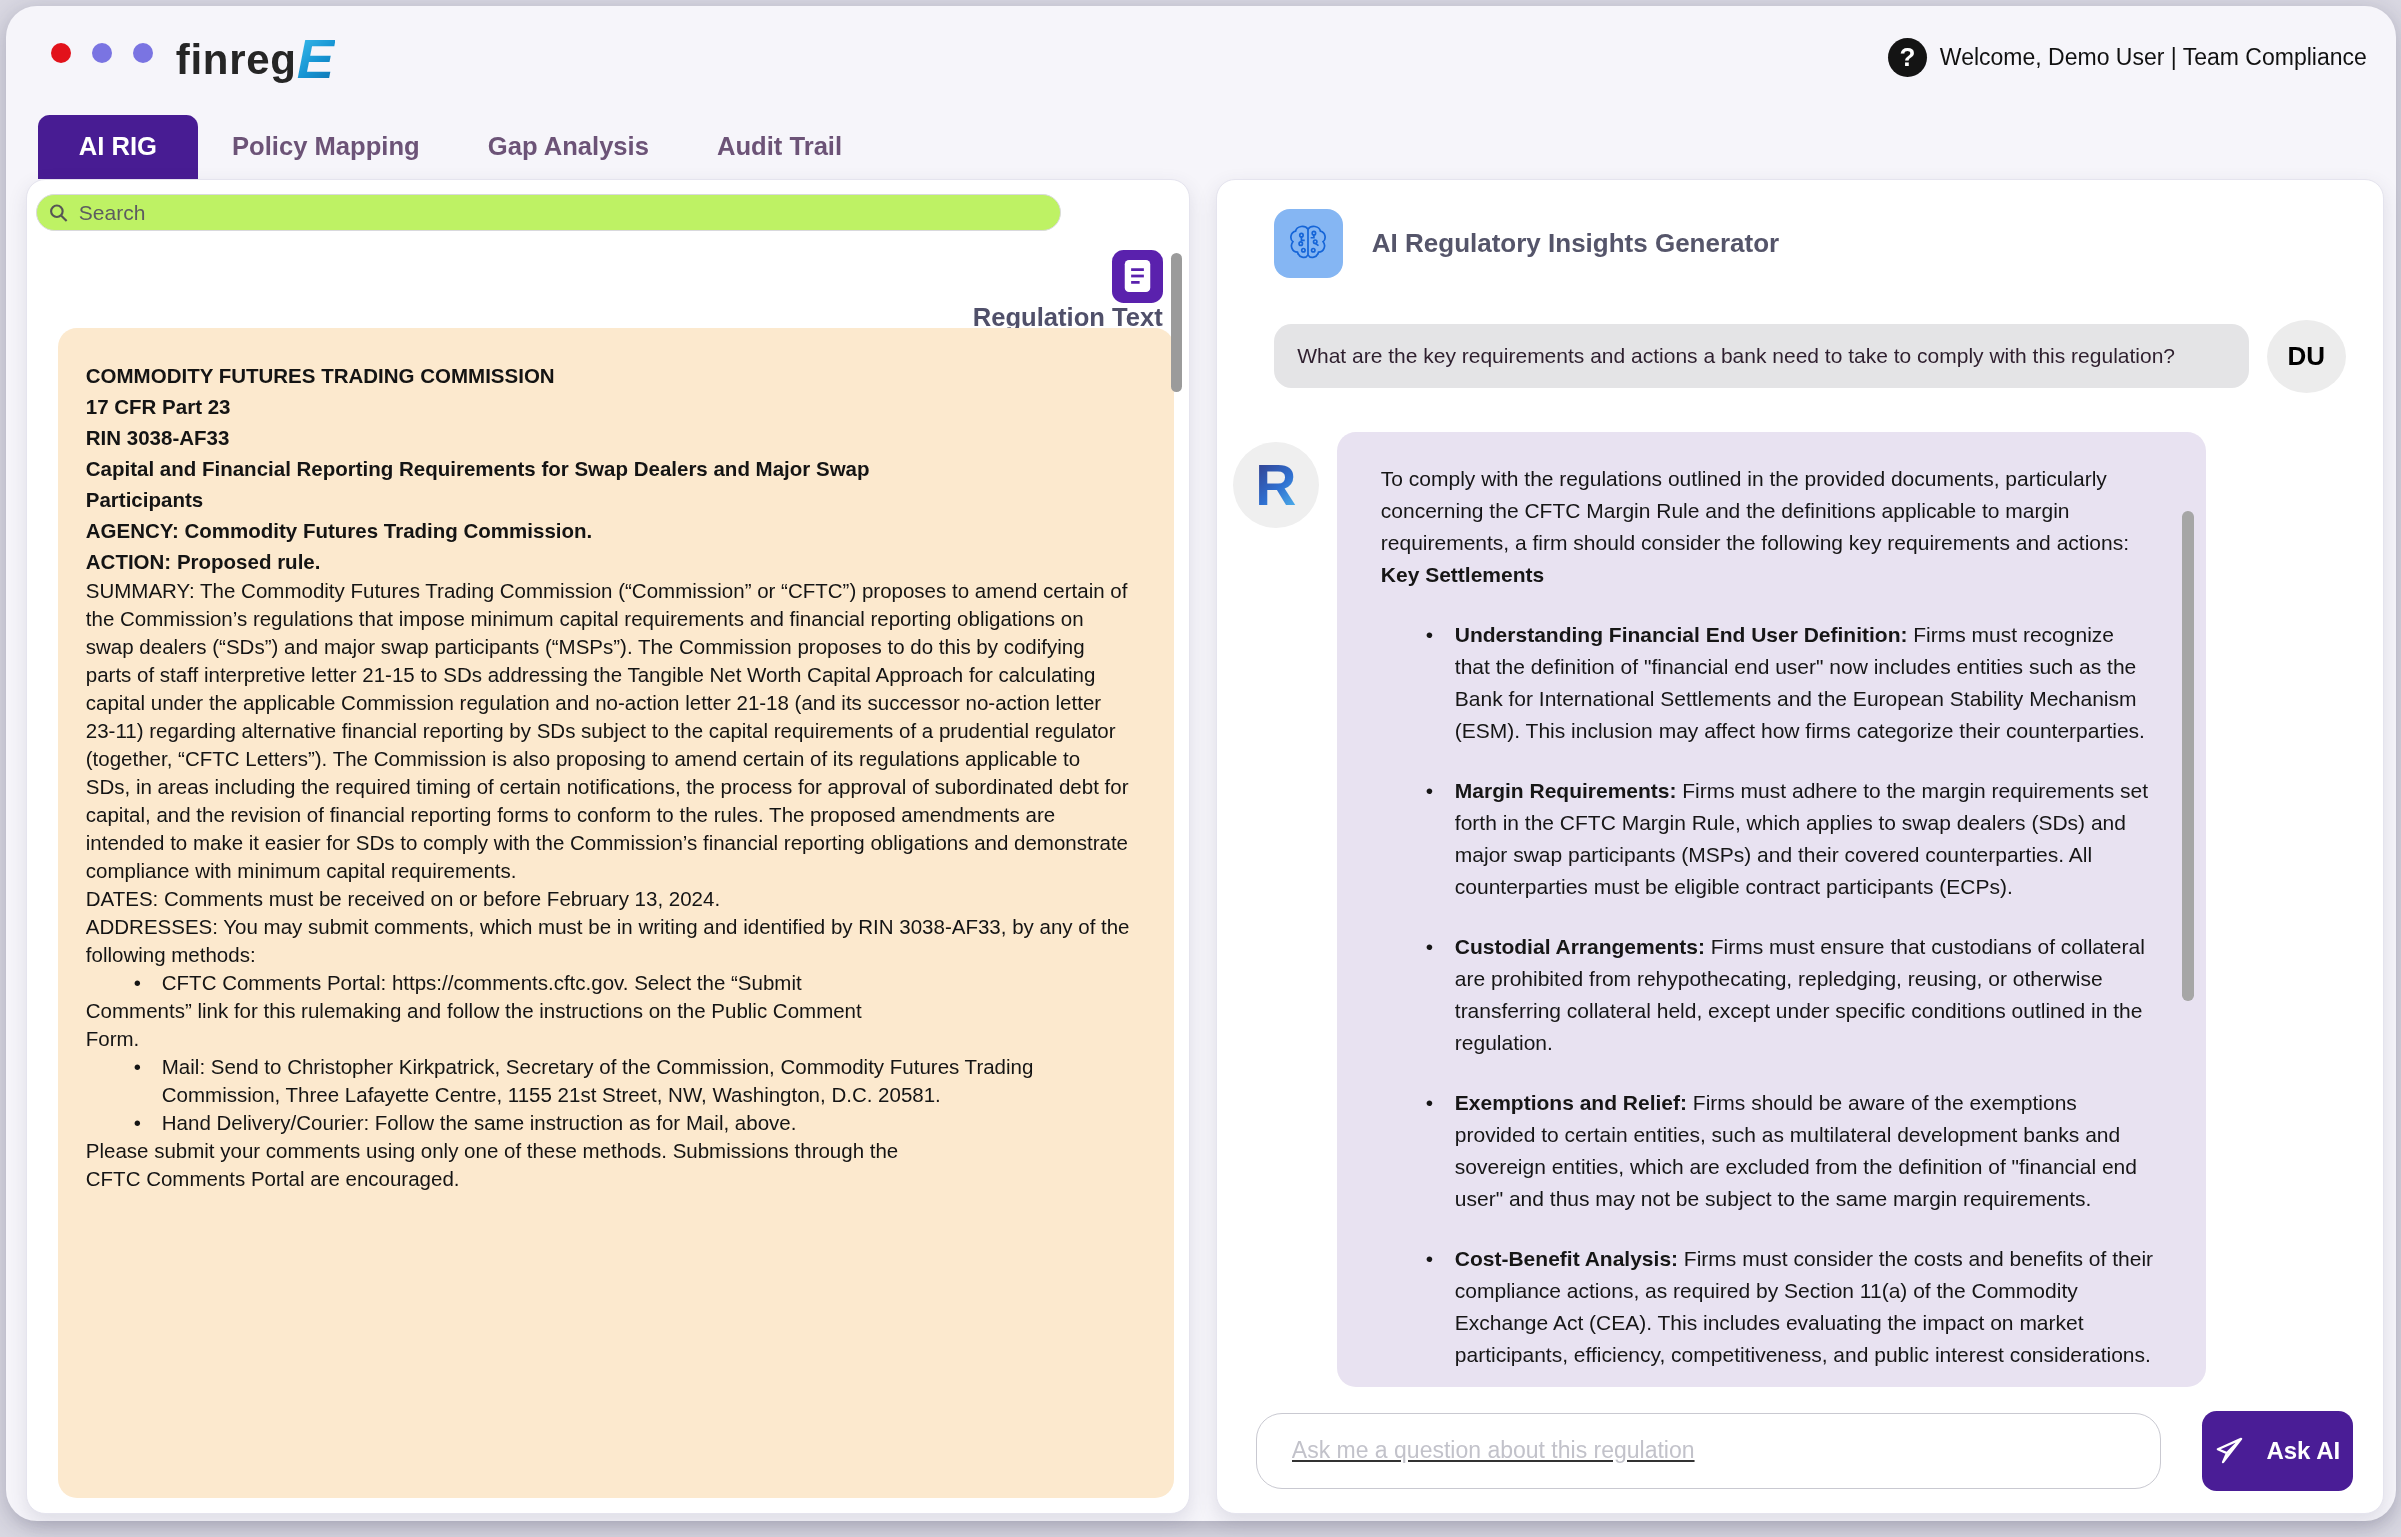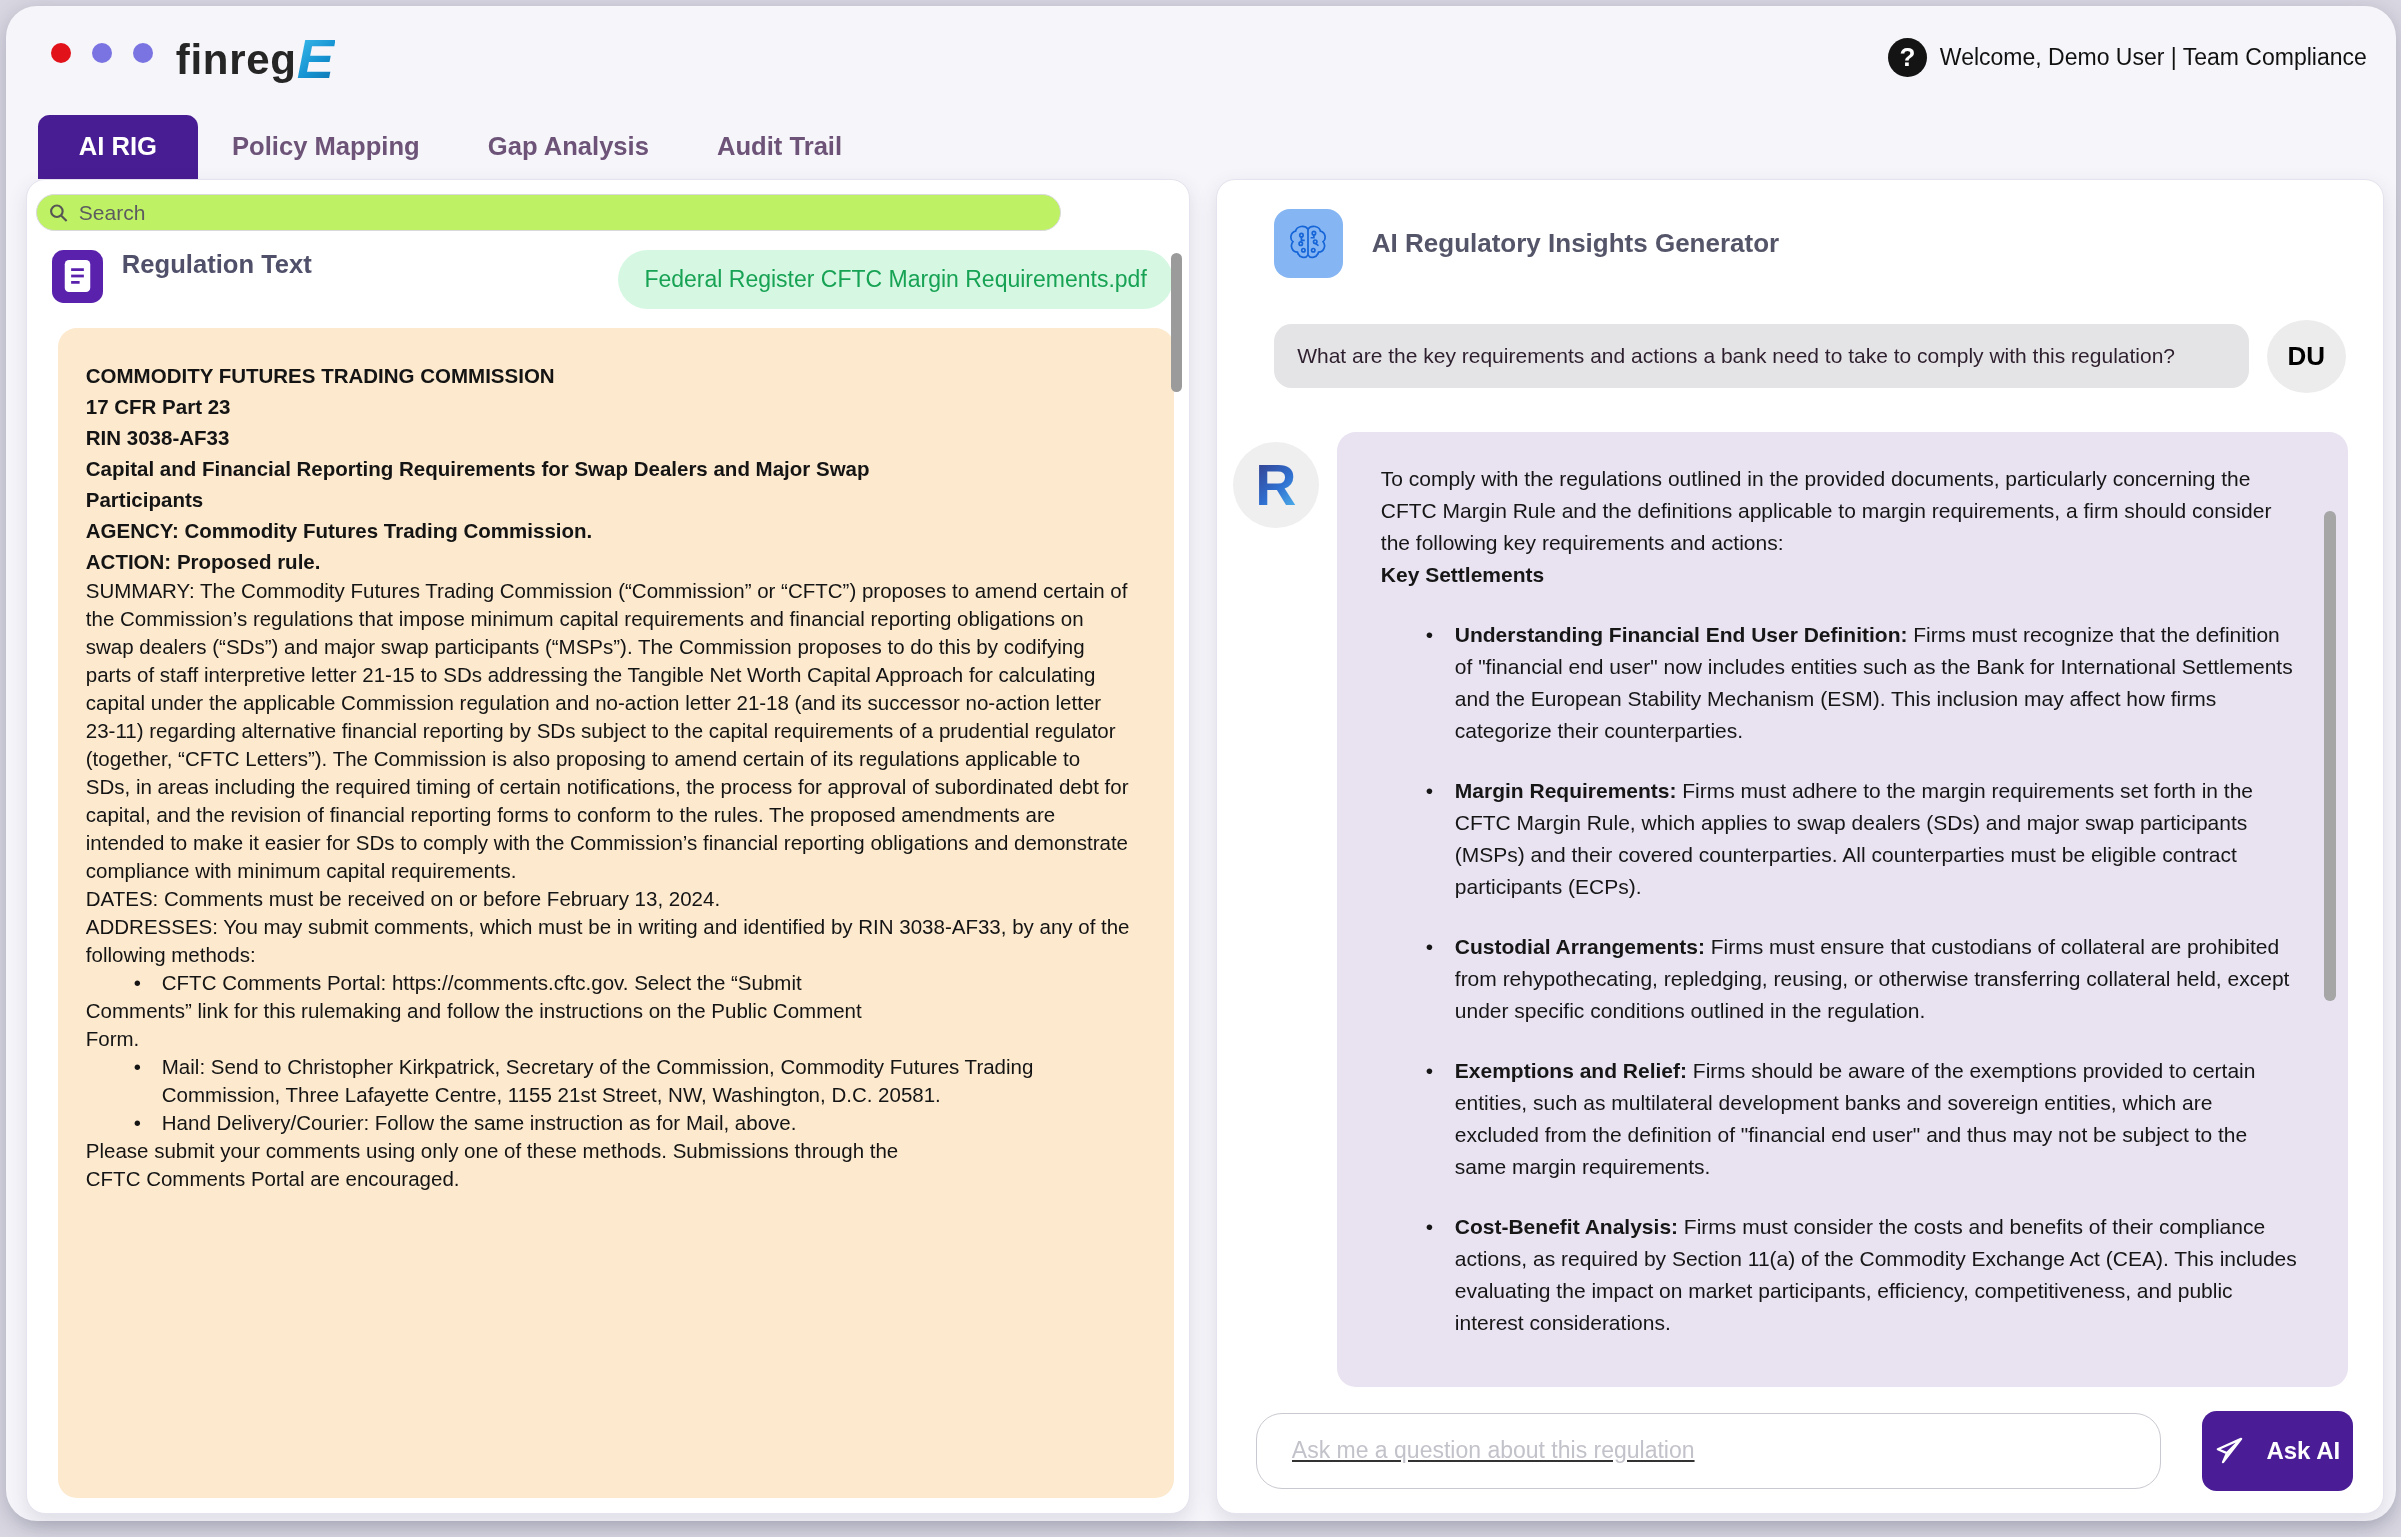--- a/index.html
+++ b/index.html
@@ -38,21 +38,21 @@
   .card{position:absolute;background:#ffffff;border:0.7px solid #e5e4ee;border-radius:19px;
     box-shadow:0 7.3px 19px rgba(60,60,95,.13);}
   #left-card{left:20px;top:173px;width:1162px;height:1333px;}
   #right-card{left:1210px;top:173px;width:1166px;height:1333px;}
   
   #search-bar{position:absolute;left:8.8px;top:14.6px;width:1000px;height:35px;border-radius:19px;
     background:#bef264;border:0.7px solid #d9d9dd;display:flex;align-items:center;padding:0 11.7px;gap:7.3px;}
   #search-input{border:none;outline:none;background:transparent;font-size:21px;color:#444;width:100%;
     font-family:"Liberation Sans",sans-serif;}
   #search-input::placeholder{color:#5c5c60;}
-  #reg-head{position:absolute;left:25px;top:70px;width:1121px;display:flex;align-items:flex-start;}
+  #reg-head{position:absolute;left:15px;top:70px;width:1121px;display:flex;align-items:flex-end;flex-direction:column;}
   #doc-icon-box{width:51px;height:53px;border-radius:11.7px;background:#5a21ad;display:flex;align-items:center;justify-content:center;}
   #reg-title{font-size:25.6px;font-weight:700;color:#50506a;margin-left:19px;}
   #file-badge{margin-left:auto;background:#d6f8e3;color:#17a254;font-size:23px;
     border-radius:32px;padding:16px 26px;}
   #doc{position:absolute;left:31px;top:148px;width:1116px;height:1170px;background:#fce9ce;
     border-radius:19px;padding:32px 44px 0 28px;box-sizing:border-box;overflow:hidden;
     color:#141414;font-size:20.5px;line-height:28px;}
   #doc .hline{font-weight:700;line-height:31px;}
   #doc p{margin:0;}
   .gap40{margin-top:29px;}
@@ -71,21 +71,21 @@
   #user-bubble{background:#e4e4e6;border-radius:17.5px;padding:16px 23.4px;font-size:21px;line-height:32px;color:#2e1f2e;flex:1;}
   #user-avatar{width:79px;height:73px;border-radius:50%;background:#ececec;color:#000;
     font-size:26px;font-weight:700;display:flex;align-items:center;justify-content:center;flex:0 0 auto;}
   #ai-row{position:absolute;left:16px;top:252px;}
   #ai-avatar{position:absolute;left:0;top:10.2px;width:86px;height:86px;border-radius:50%;background:#efefef;
     display:flex;align-items:center;justify-content:center;}
   #ai-avatar span{
     font-size:57px;font-weight:800;
     background:linear-gradient(135deg,#35357e 0%,#2f6fd0 55%,#56c3f2 100%);
     -webkit-background-clip:text;background-clip:text;color:transparent;}
-  #ai-bubble{position:absolute;left:104px;top:0;width:1011px;height:955px;background:#e8e2f1;
+  #ai-bubble{position:absolute;left:104px;top:0;width:869px;height:955px;background:#e8e2f1;
     border-radius:19px;padding:31px 51px 0 44px;box-sizing:border-box;overflow:hidden;
     font-size:21px;line-height:32px;color:#161616;}
   #ai-bubble p{margin:0;}
   #ai-heading{font-weight:700;margin-top:31px;}
   #ai-bullets{margin:7.3px 0 0 0;padding:0 0 0 45px;list-style:none;}
   #ai-bullets li{position:relative;padding-left:29px;margin-top:28px;}
   #ai-bullets li::before{content:"•";position:absolute;left:0;top:0;}
   #ai-bullets .bl{font-weight:700;margin-right:5.8px;}
   #bubble-scroll-thumb{position:absolute;right:11.7px;top:79px;width:11.7px;height:490px;border-radius:5.8px;background:#a6a6a6;}
   #ask-row{position:absolute;left:39px;top:1231px;width:1097px;display:flex;align-items:center;gap:41px;}

